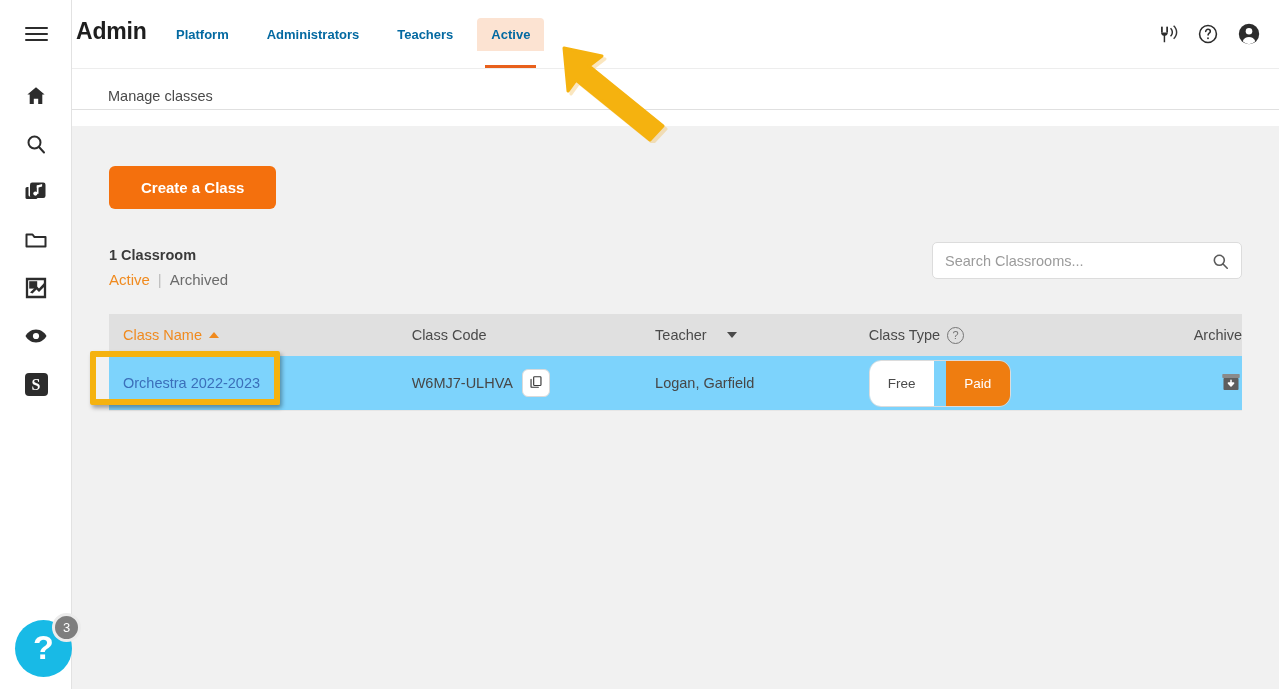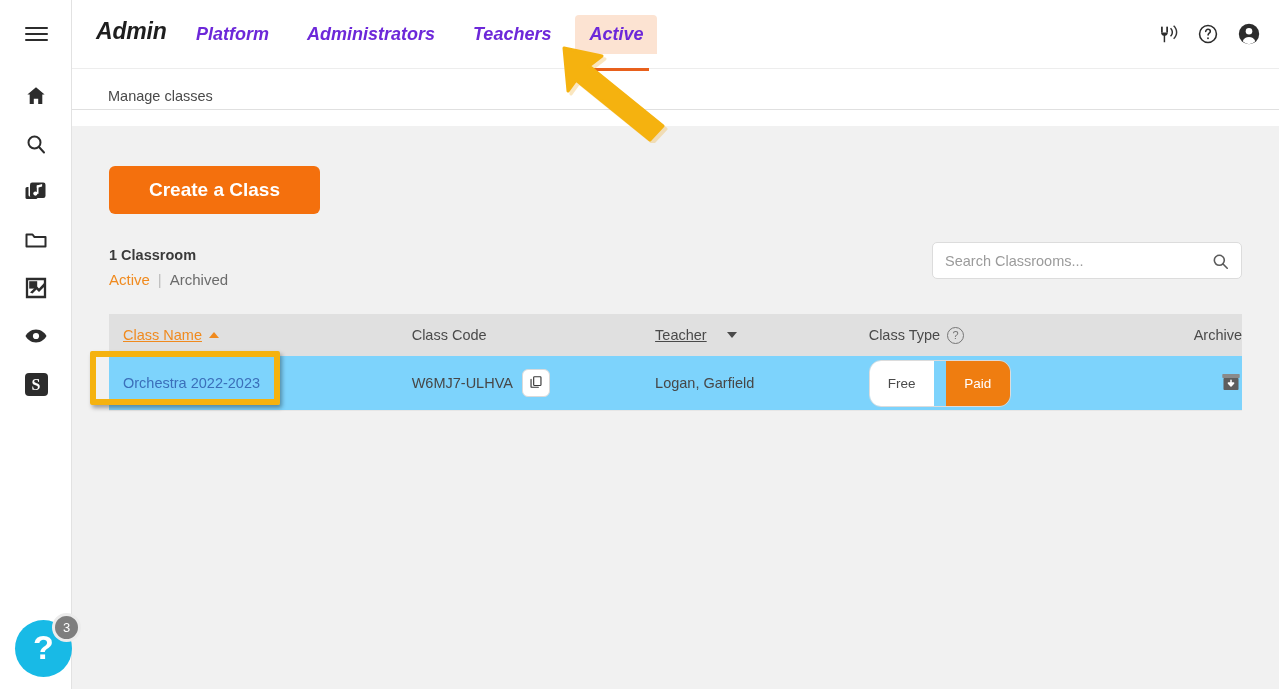--- a/index.html
+++ b/index.html
@@ -42,34 +42,33 @@
   }
   .rail-item svg { display: block; }
   .rail-item .s-logo {
     width: 23px; height: 23px; border-radius: 4px; background: #2c2c2c;
     color: #fff; font-size: 16px; font-weight: bold; line-height: 23px;
     text-align: center; font-family: "Liberation Serif", serif;
   }
 
   
   .topbar {
-    position: absolute; left: 80px; top: 0; right: 0; height: 68px;
+    position: absolute; left: 60px; top: 0; right: 0; height: 68px;
     background: #ffffff;
     z-index: 4;
-    font-style: italic;
   }
   .brand {
     position: absolute; left: 16px; top: 18px;
     font-size: 23px; font-weight: bold; color: #1e1e1e;
     letter-spacing: -0.2px;
   }
   .nav { position: absolute; left: 102px; top: 0; height: 68px; display: flex; align-items: center; }
   .nav-tab {
     position: relative;
-    font-size: 18px; color: #6d28d9; font-weight: bold;
+    font-size: 13px; color: #0369a1; font-weight: bold;
     padding: 9px 14px; margin-right: 10px; cursor: pointer;
     border-radius: 4px 4px 0 0;
   }
   .nav-tab.active { background: #fce3d2; }
   .nav-tab.active::after {
     content: ""; position: absolute;
     left: 8px; right: 8px; bottom: -17px; height: 3px; background: #e8601c;
   }
   .topbar-icons {
     position: absolute; right: 18px; top: 0; height: 68px;
@@ -88,23 +87,23 @@
   }
 
   
   .main {
     position: absolute; left: 72px; top: 126px; right: 0; bottom: 0;
     background: #f1f1f1; overflow: hidden;
   }
   .create-btn {
     position: absolute; left: 37px; top: 40px;
     background: #f4700d; color: #fff;
-    font-size: 19px; font-weight: bold;
+    font-size: 15px; font-weight: bold;
     border: none; border-radius: 6px;
-    padding: 13px 40px; cursor: pointer;
+    padding: 13px 32px; cursor: pointer;
   }
   .count-label {
     position: absolute; left: 37px; top: 121px;
     font-size: 14.5px; font-weight: bold; color: #3a3a3a;
   }
   .filters {
     position: absolute; left: 37px; top: 145px;
     font-size: 15px; display: flex; align-items: center; gap: 8px;
   }
   .filters .f { cursor: pointer; color: #6b6b6b; }
@@ -125,21 +124,21 @@
   .searchbox input::placeholder { color: #9b9b9b; }
   .search-ico { position: absolute; right: 11px; top: 9px; cursor: pointer; }
 
   
   .table { position: absolute; left: 37px; right: 37px; top: 188px; }
   .thead {
     display: flex; align-items: center; height: 42px;
     background: #e0e0e0; padding: 0 0 0 14px;
   }
   .th { font-size: 14.5px; color: #4a4a4a; display: flex; align-items: center; gap: 7px; }
-  .th.sortable { cursor: pointer; text-decoration: underline; }
+  .th.sortable { cursor: pointer; }
   .th.sorted { color: #f08a1e; }
   .c1 { width: 300px; }
   .c2 { width: 253px; }
   .c3 { width: 222px; gap: 20px; }
   .c4 { width: 278px; }
   .c5 { width: 110px; text-align: right; justify-content: flex-end; }
 
   .trow {
     display: flex; align-items: center; height: 55px;
     background: #7dd3fc; border-bottom: 1px solid #e6e6e6; padding: 0 0 0 14px;

